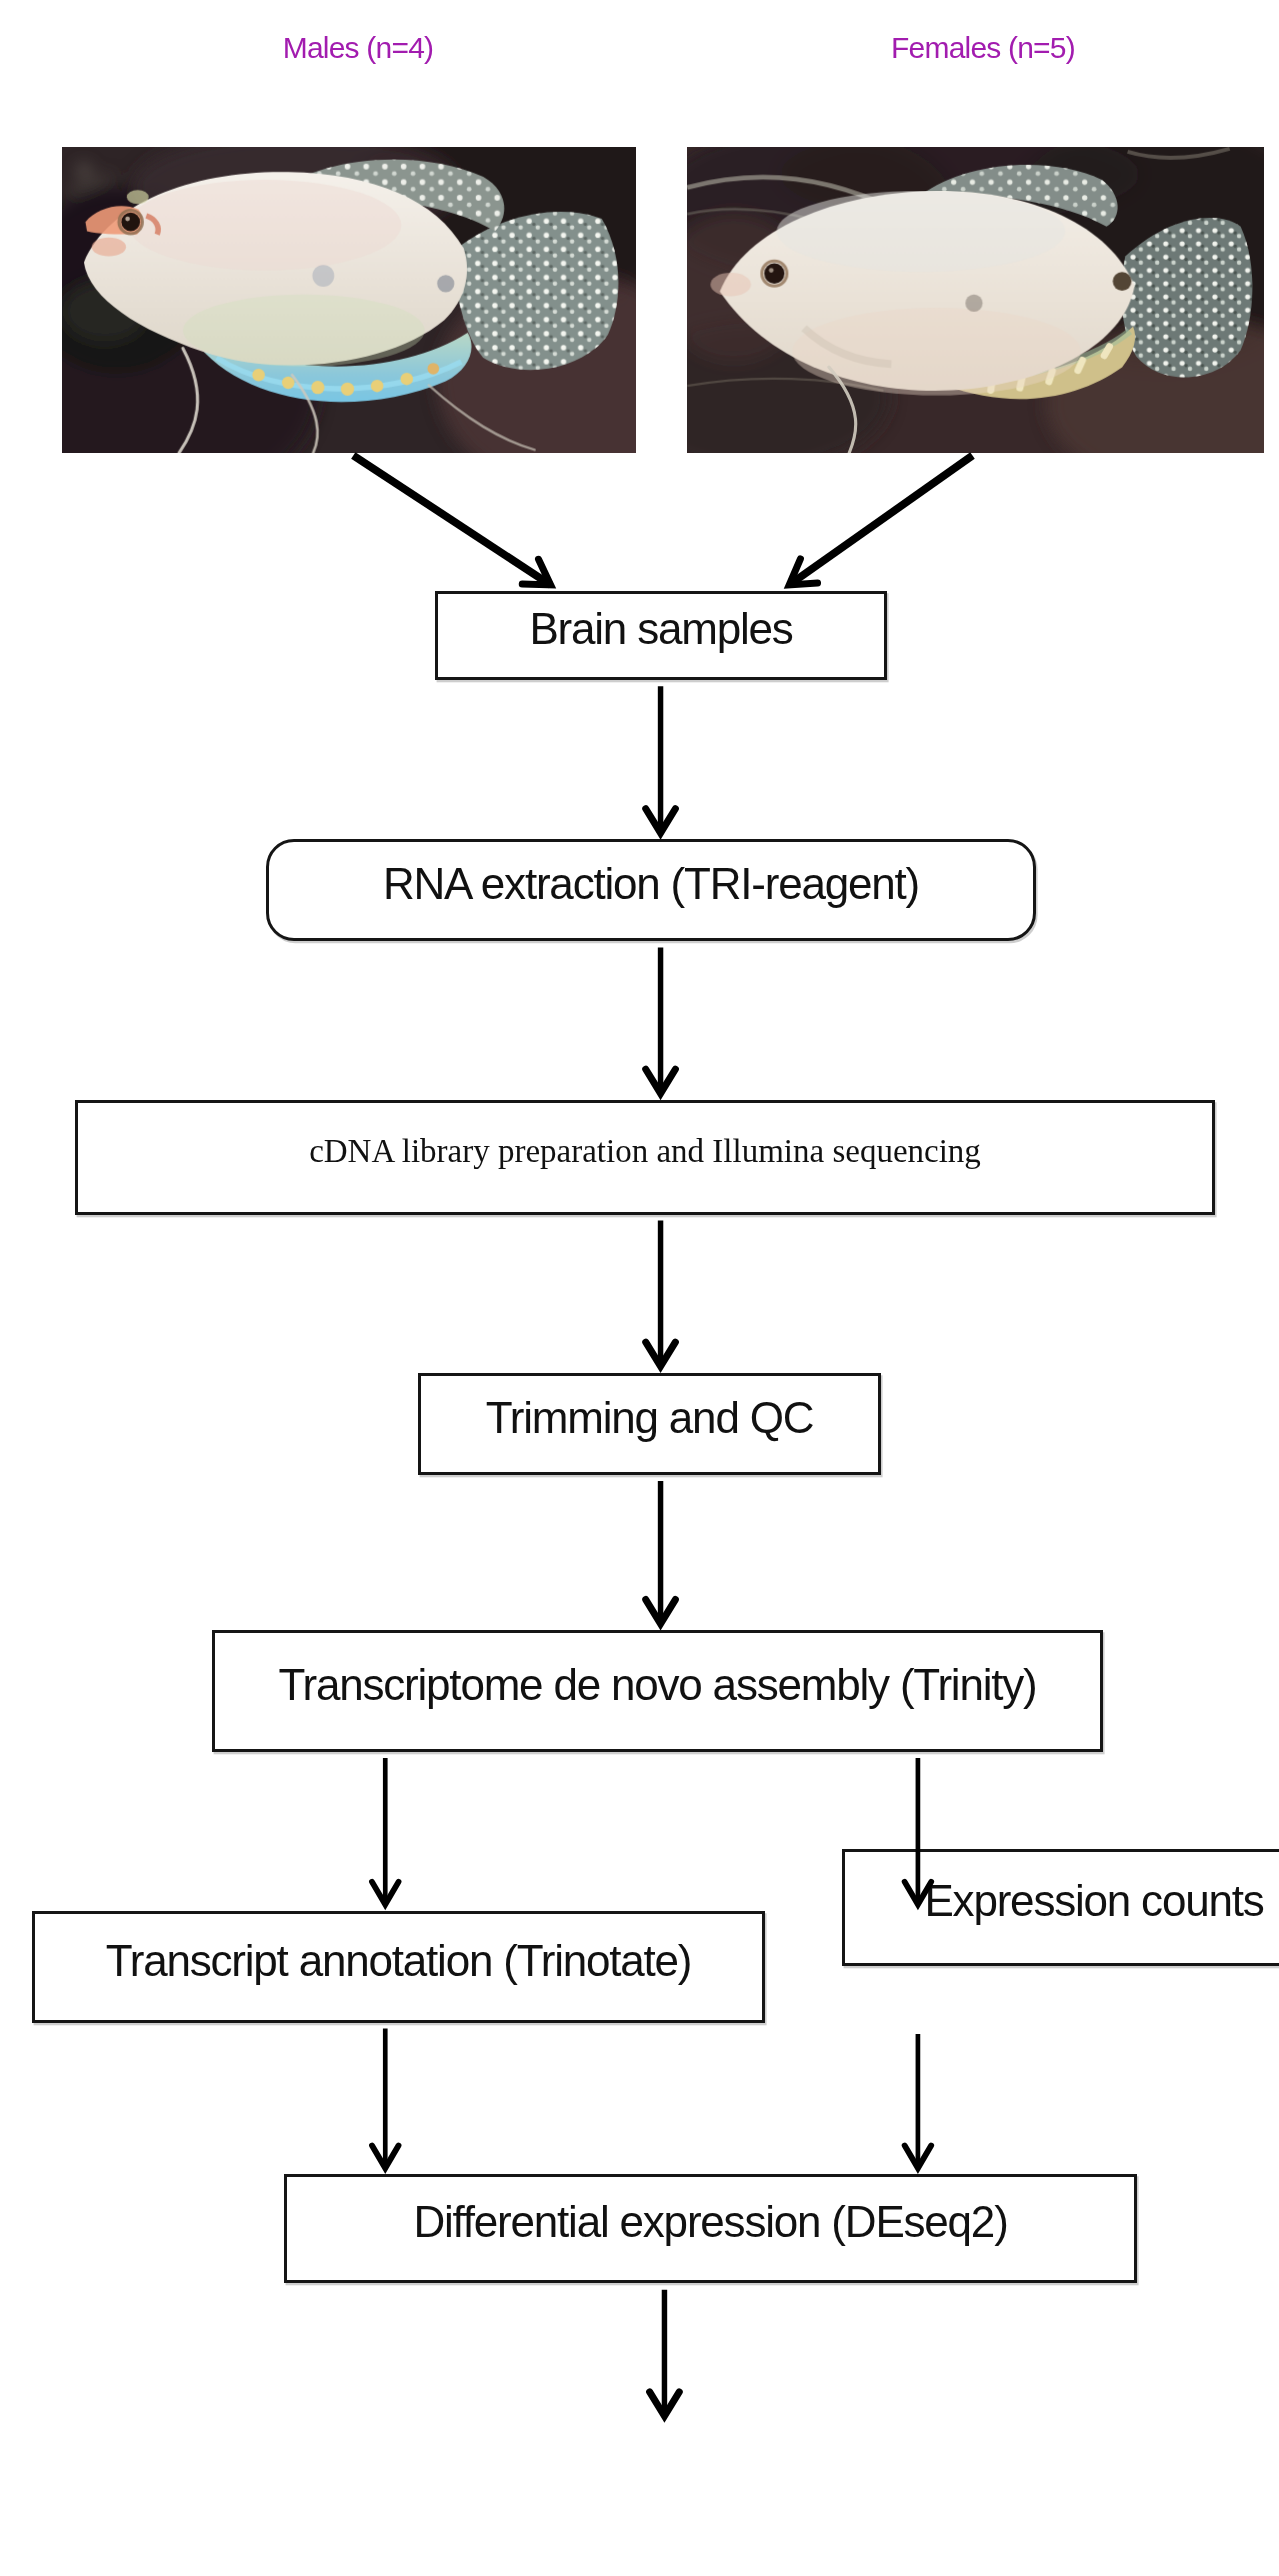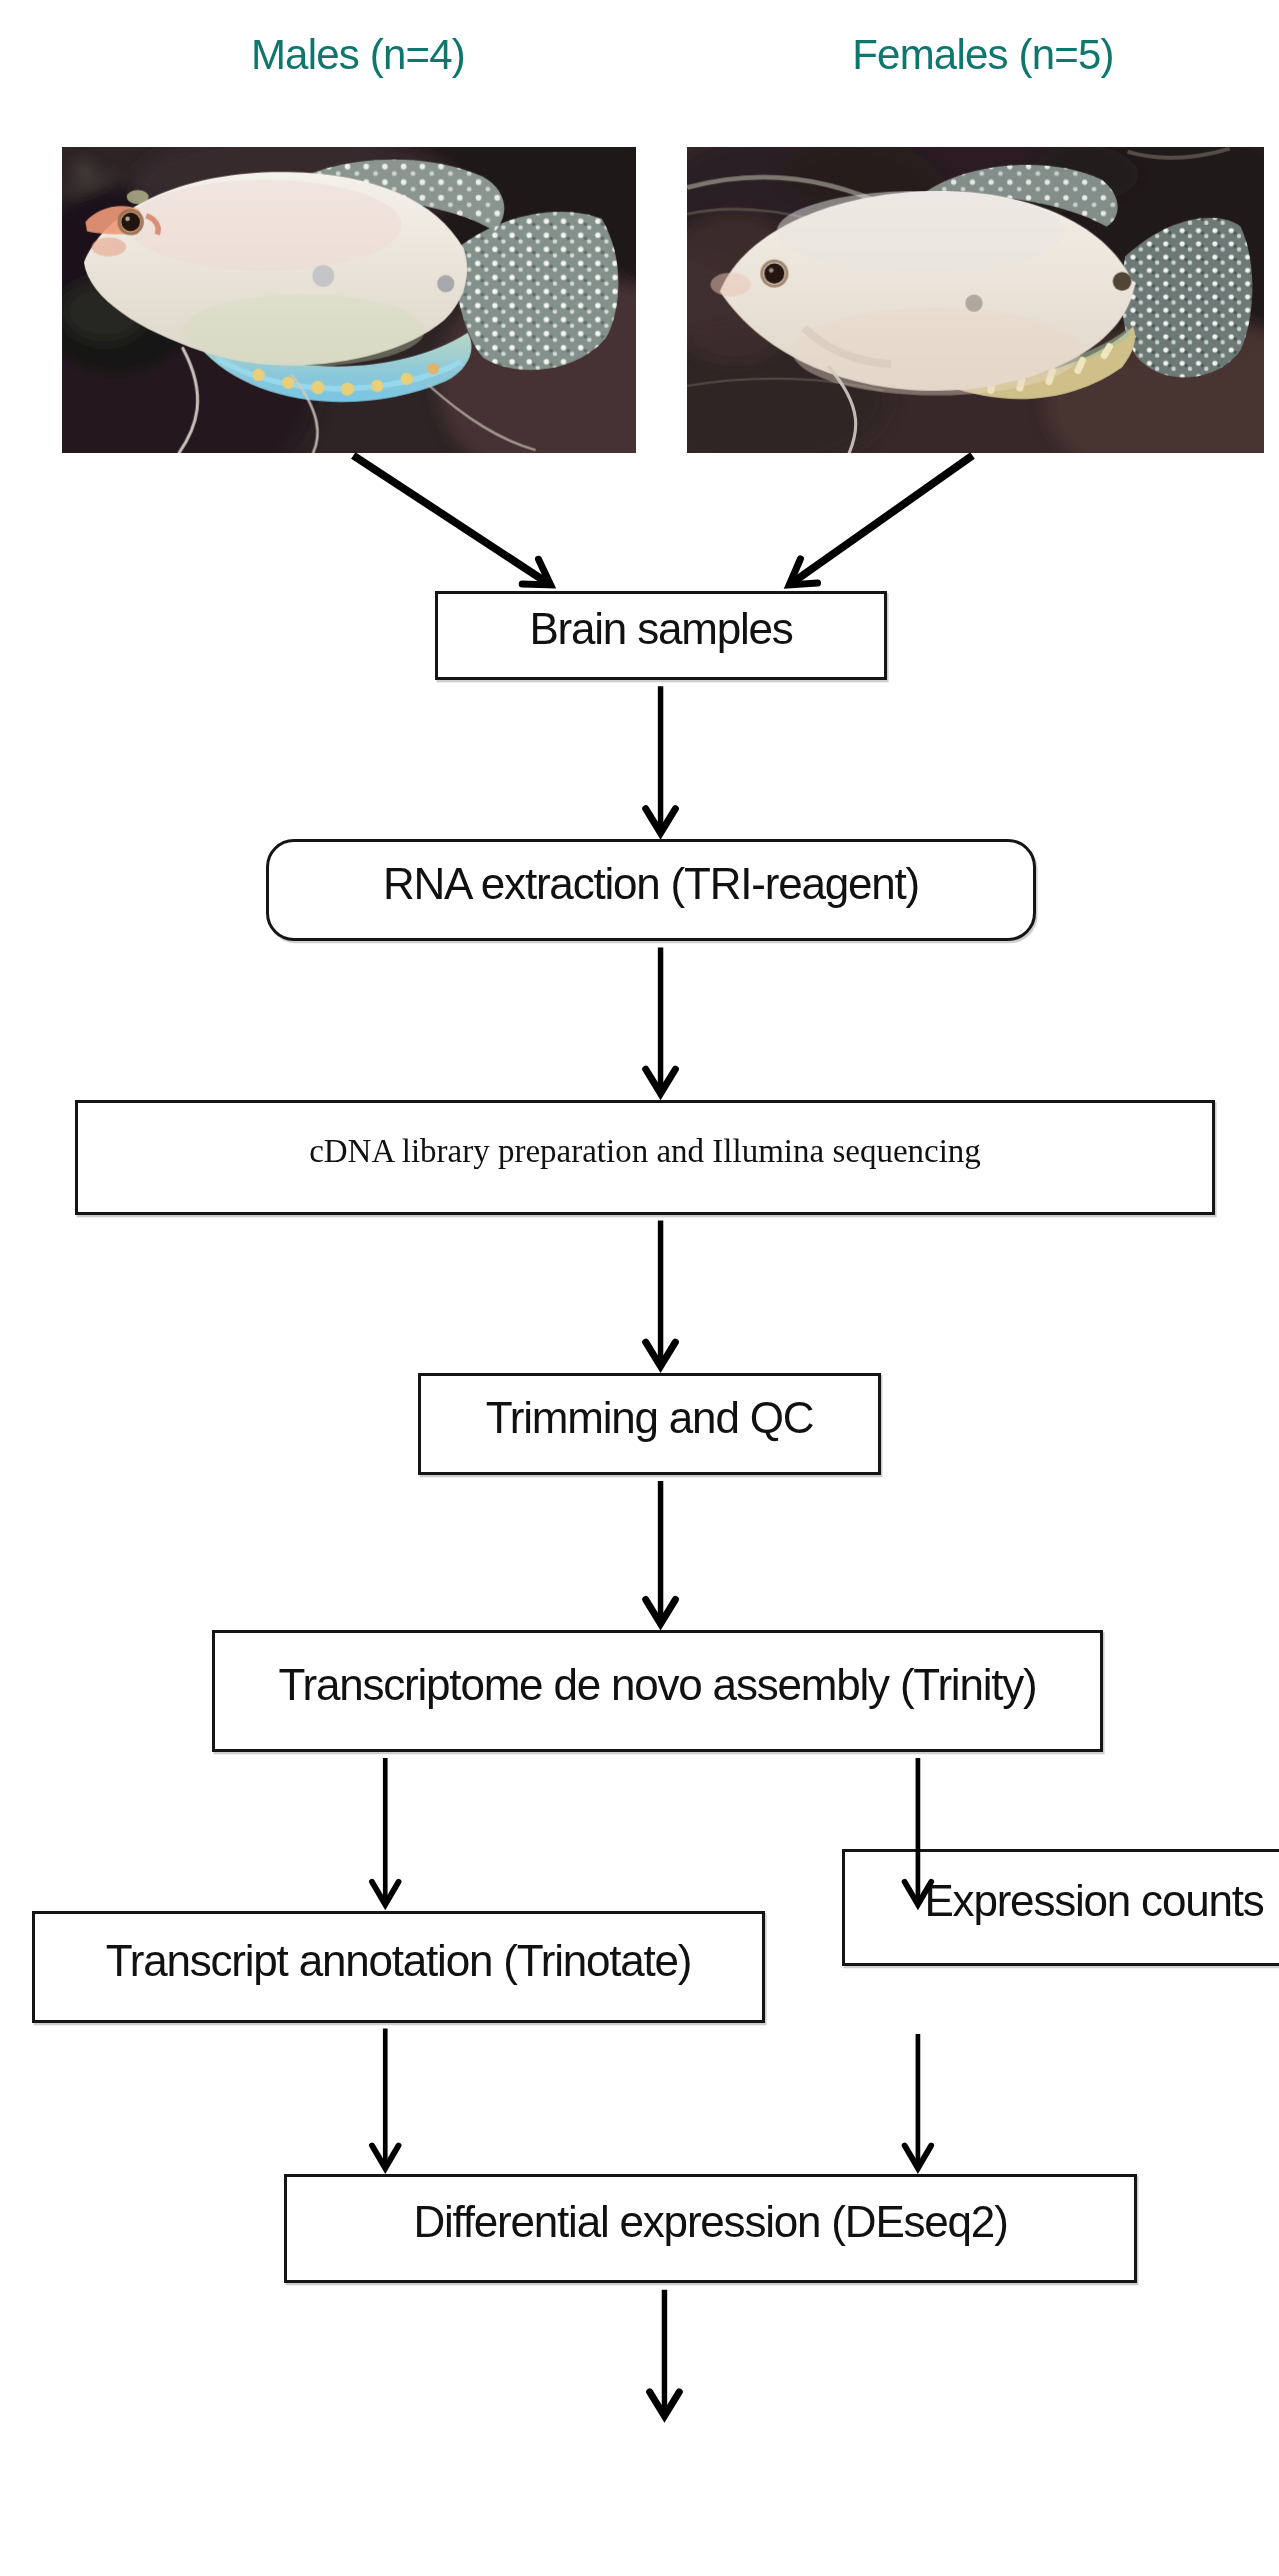--- a/index.html
+++ b/index.html
@@ -1,19 +1,19 @@
 <!DOCTYPE html>
 <html style="font-size:12.5px"><head>
 <meta charset="utf-8">
 <style>
   html,body{margin:0;padding:0;background:#ffffff;}
   .canvas{position:relative;width:1279px;height:2576px;background:#ffffff;overflow:hidden;
           font-family:"Liberation Sans",sans-serif;color:#111111;}
-  .top-label{position:absolute;top:31px;font-size:42px;letter-spacing:-0.8px;white-space:nowrap;
-             transform:translateX(-50%);color:#0f766e;}
+  .top-label{position:absolute;top:31px;font-size:30px;letter-spacing:-0.8px;white-space:nowrap;
+             transform:translateX(-50%);color:#a21caf;}
   .photo{position:absolute;width:577px;height:306px;overflow:hidden;}
   .photo svg{display:block;width:100%;height:100%;}
   .node{position:absolute;background:#ffffff;border:3.1px solid #151515;box-sizing:border-box;
         box-shadow:1.6px 2.3px 0 rgba(125,125,125,0.38);
         display:flex;align-items:center;justify-content:center;
         font-size:44px;letter-spacing:-1.2px;white-space:nowrap;padding-bottom:13px;line-height:1;}
   .node.serif{font-family:"Liberation Serif",serif;font-size:33px;letter-spacing:0;}
   #arrows{position:absolute;left:0;top:0;width:1279px;height:2576px;pointer-events:none;}
 </style>
 </head>

